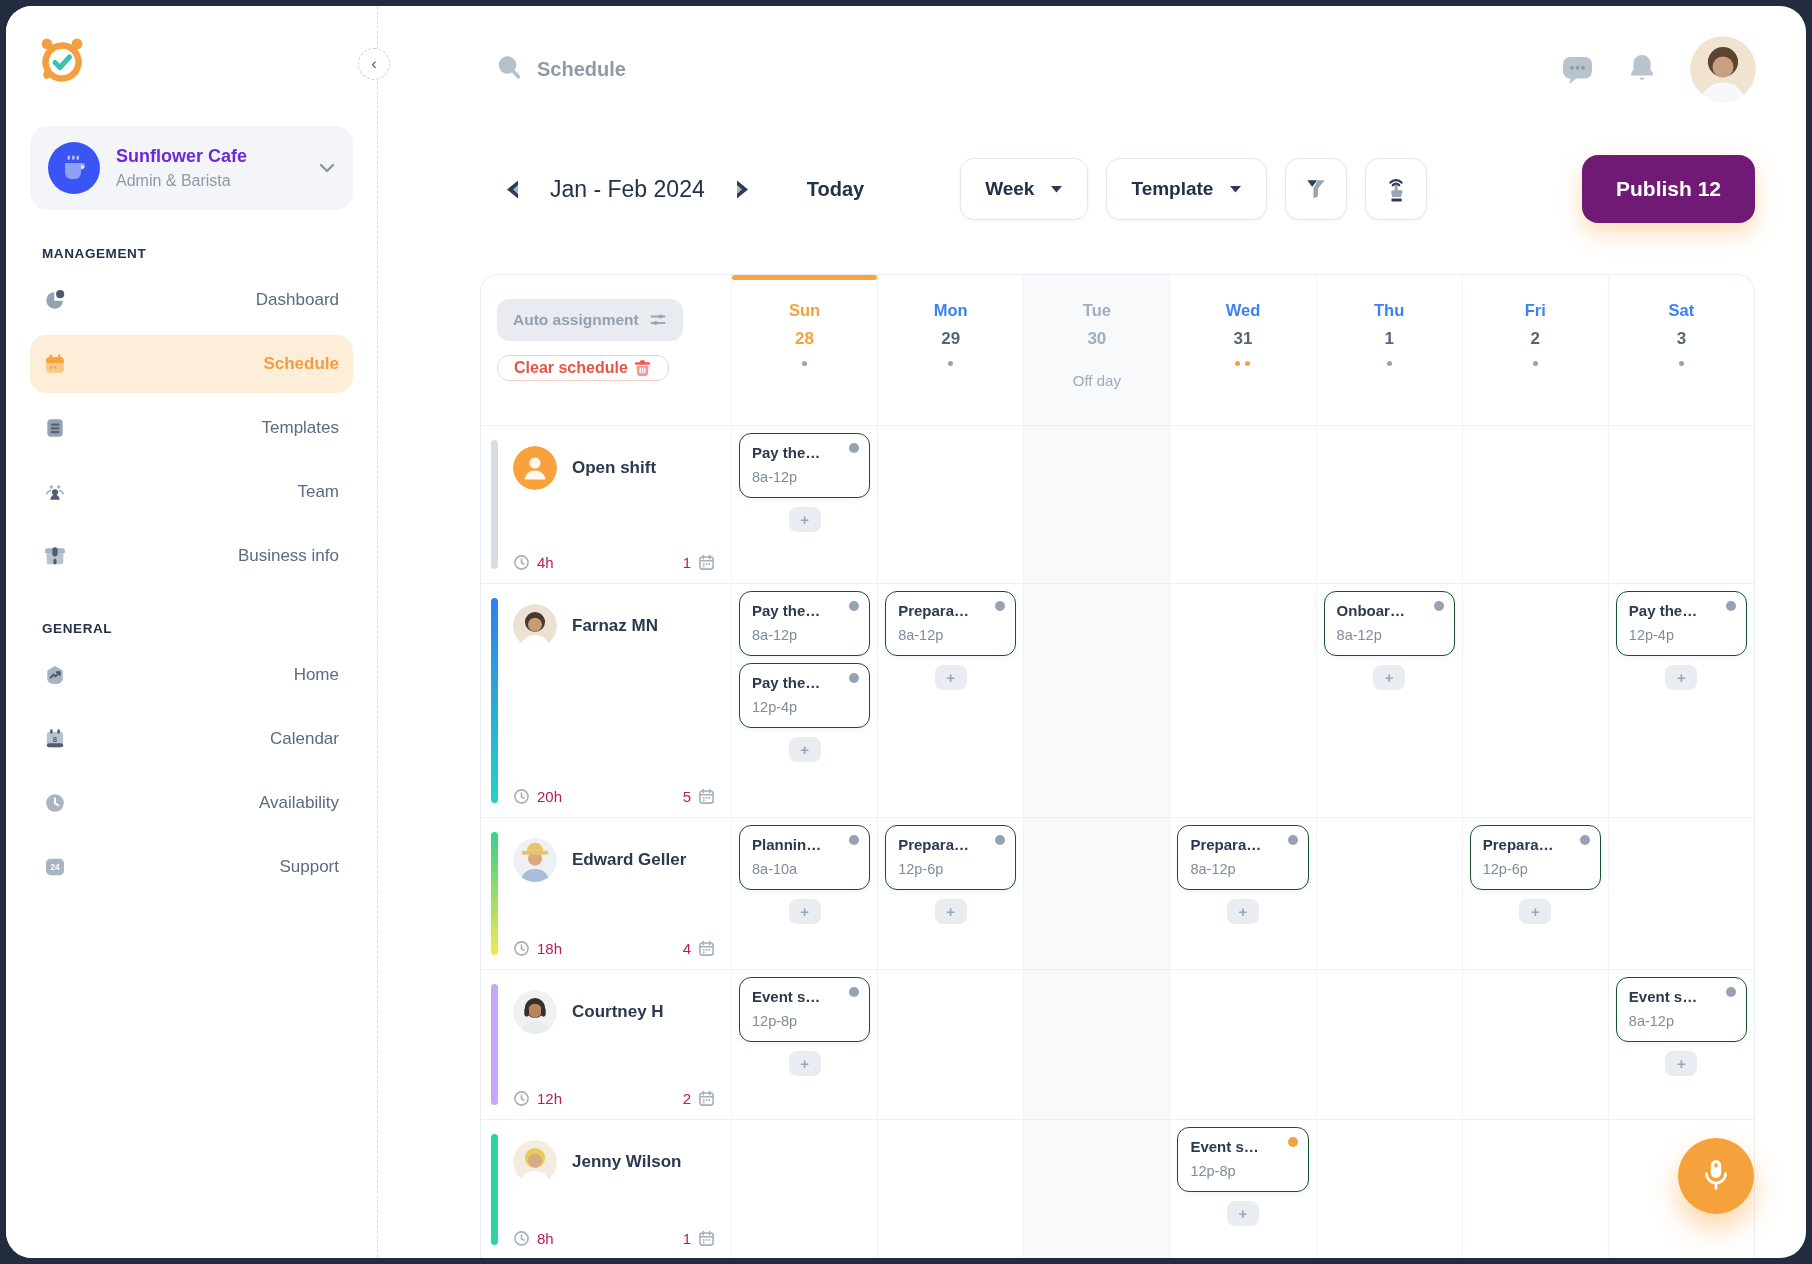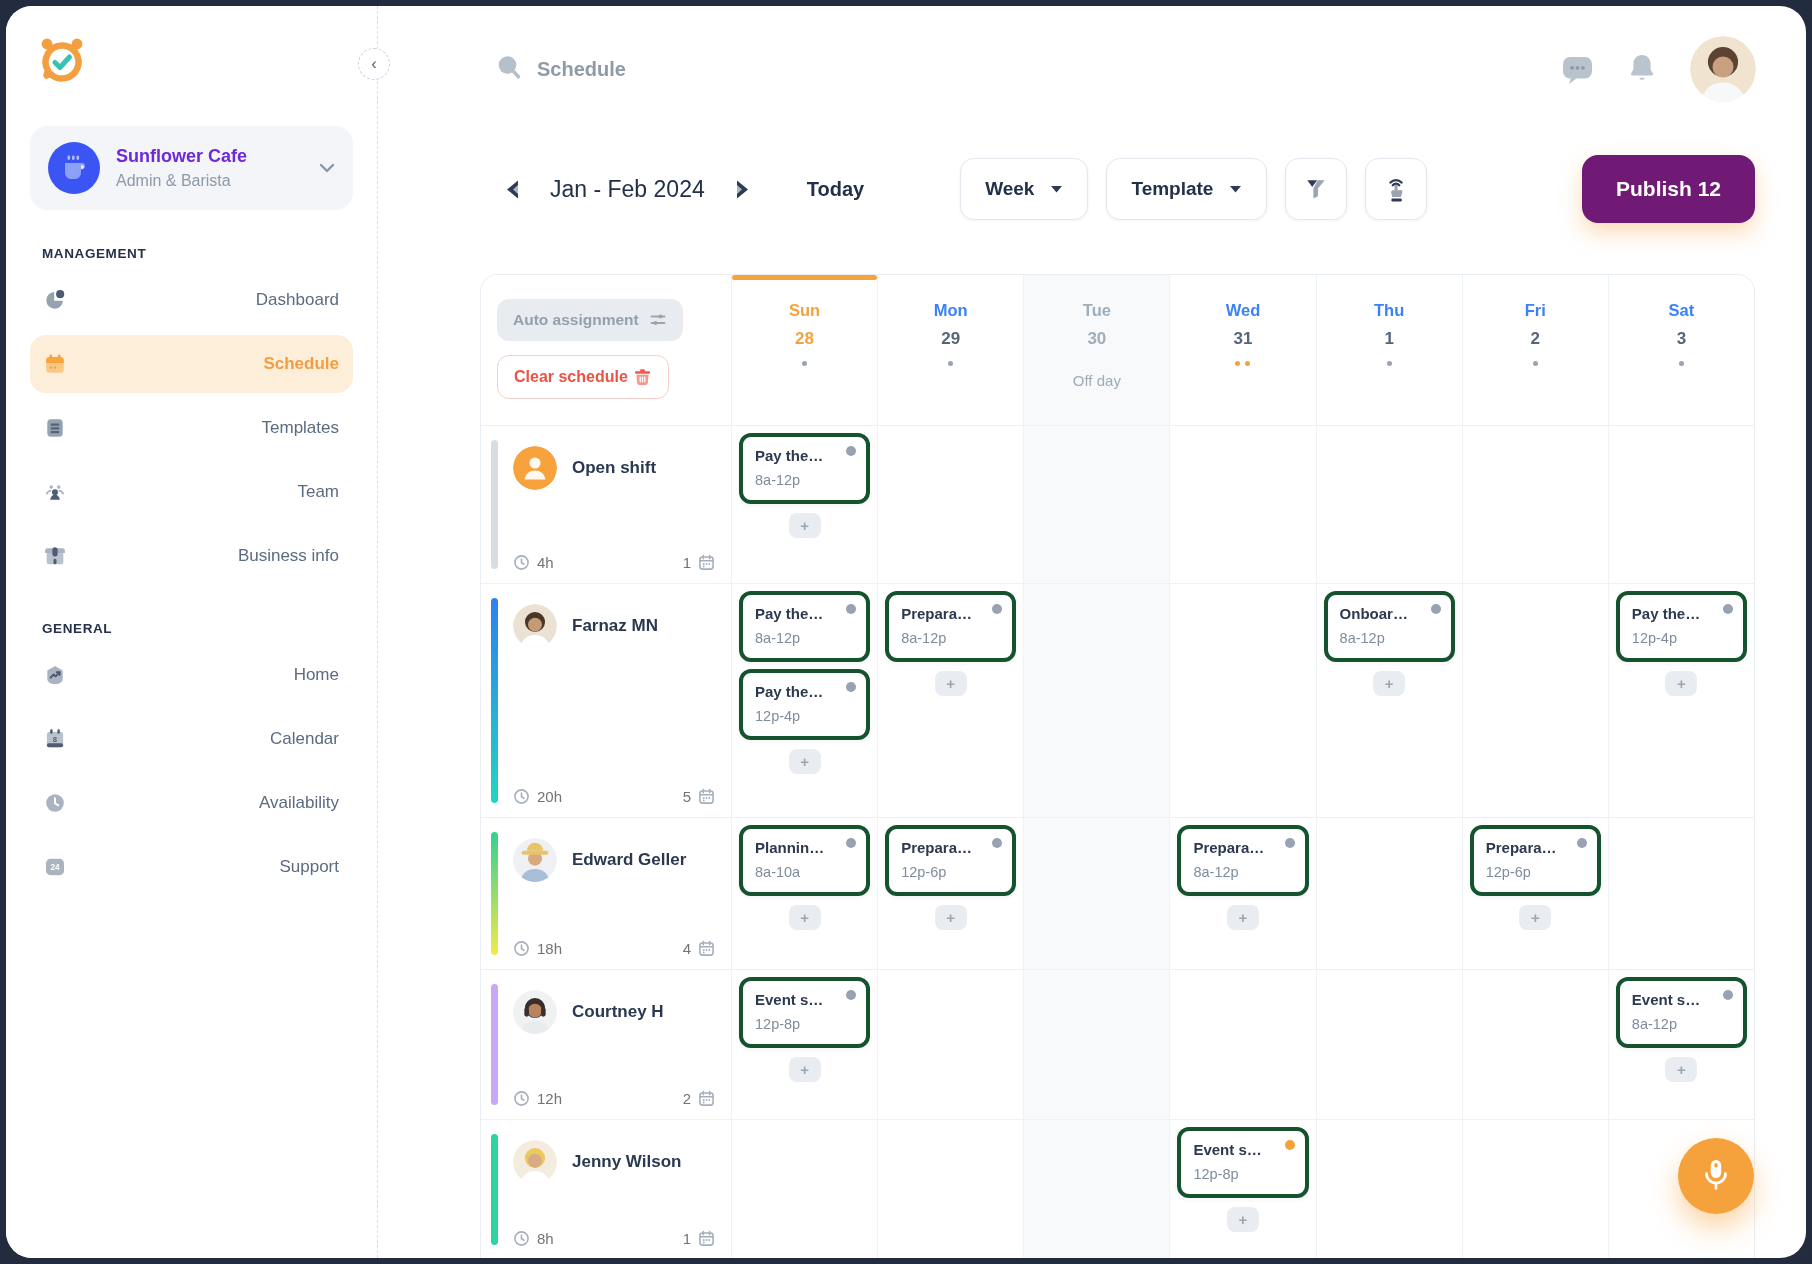--- a/index.html
+++ b/index.html
@@ -64,47 +64,47 @@
   .cell{box-sizing:border-box;position:relative;background:#fff;}
   .cell.daycol{border-left:1px solid #eff2f6;}
   .cell.body{border-top:1px solid #edf1f5;}
   .cell.off{background:#f7f9fb;}
 
   
   .people-head{padding:24px 14px 0 16px;display:flex;flex-direction:column;align-items:flex-start;gap:14px;}
   .pill-auto{height:42px;border:none;border-radius:12px;background:#e8ecf0;color:#93a0ae;
     font-family:inherit;font-size:15.5px;font-weight:600;display:flex;align-items:center;gap:10px;
     padding:0 16px;cursor:pointer;}
-  .pill-clear{height:44px;border:1.5px solid #f7cdc8;border-radius:12px;background:#fff;color:#e95444;
+  .pill-clear{height:26px;border:1.5px solid #f7cdc8;border-radius:12px;background:#fff;color:#e95444;
     font-family:inherit;font-size:16px;font-weight:800;display:flex;align-items:center;gap:5px;
     padding:0 16px;cursor:pointer;}
   .day-head{display:flex;flex-direction:column;align-items:center;padding-top:26px;cursor:pointer;}
   .day-head .dname{font-size:16.5px;font-weight:700;color:#3b82f6;}
   .day-head .ddate{font-size:17px;font-weight:600;color:#55657a;margin-top:9px;}
   .day-head.active .dname,.day-head.active .ddate{color:#f6a23c;}
   .day-head.offday .dname,.day-head.offday .ddate{color:#9faebb;}
   .day-head.active::before{content:"";position:absolute;top:0;left:0;right:0;height:5px;
     background:#f7a440;border-radius:3px;}
   .dots{display:flex;gap:5px;margin-top:12px;height:6px;}
   .dots i{width:5px;height:5px;border-radius:50%;display:block;}
   .off-label{font-size:15px;color:#9fabb9;margin-top:23px;}
 
   
   .person-cell{padding:20px 16px 12px 32px;cursor:pointer;}
   .color-bar{position:absolute;left:10px;top:14px;bottom:14px;width:7px;border-radius:4px;}
   .person-top{display:flex;align-items:center;gap:15px;}
   .person-name{font-size:17px;font-weight:700;color:#2b3950;}
   .avatar-sm{width:44px;height:44px;border-radius:50%;overflow:hidden;flex:none;}
   .person-stats{position:absolute;left:32px;right:16px;bottom:12px;display:flex;align-items:center;
-    justify-content:space-between;color:#737373;font-size:15px;}
+    justify-content:space-between;color:#be185d;font-size:15px;}
   .stat{display:flex;align-items:center;gap:7px;}
 
   
   .day-cell{padding:7px 7px 6px 7px;display:flex;flex-direction:column;align-items:center;gap:7px;}
-  .shift-card{width:100%;box-sizing:border-box;background:#fff;border:4px solid #14532d;border-radius:12px;
+  .shift-card{width:100%;box-sizing:border-box;background:#fff;border:1px solid #14532d;border-radius:12px;
     padding:10px 12px 12px 12px;box-shadow:0 2px 4px rgba(23,43,77,.05);position:relative;text-align:left;cursor:pointer;}
   .shift-title{font-size:15px;font-weight:600;color:#2c3950;white-space:nowrap;overflow:hidden;max-width:86%;}
   .shift-time{font-size:14.5px;color:#7f8c9c;margin-top:8px;}
   .shift-dot{position:absolute;top:9px;right:10px;width:10px;height:10px;border-radius:50%;}
   .add-btn{width:32px;height:25px;border:none;border-radius:8px;background:#e9edf1;color:#9aa6b4;
     font-size:15px;font-weight:700;line-height:1;cursor:pointer;display:flex;align-items:center;justify-content:center;
     margin-top:2px;flex:none;}
 
   
   .mic-fab{position:absolute;right:52px;bottom:44px;width:76px;height:76px;border-radius:50%;

